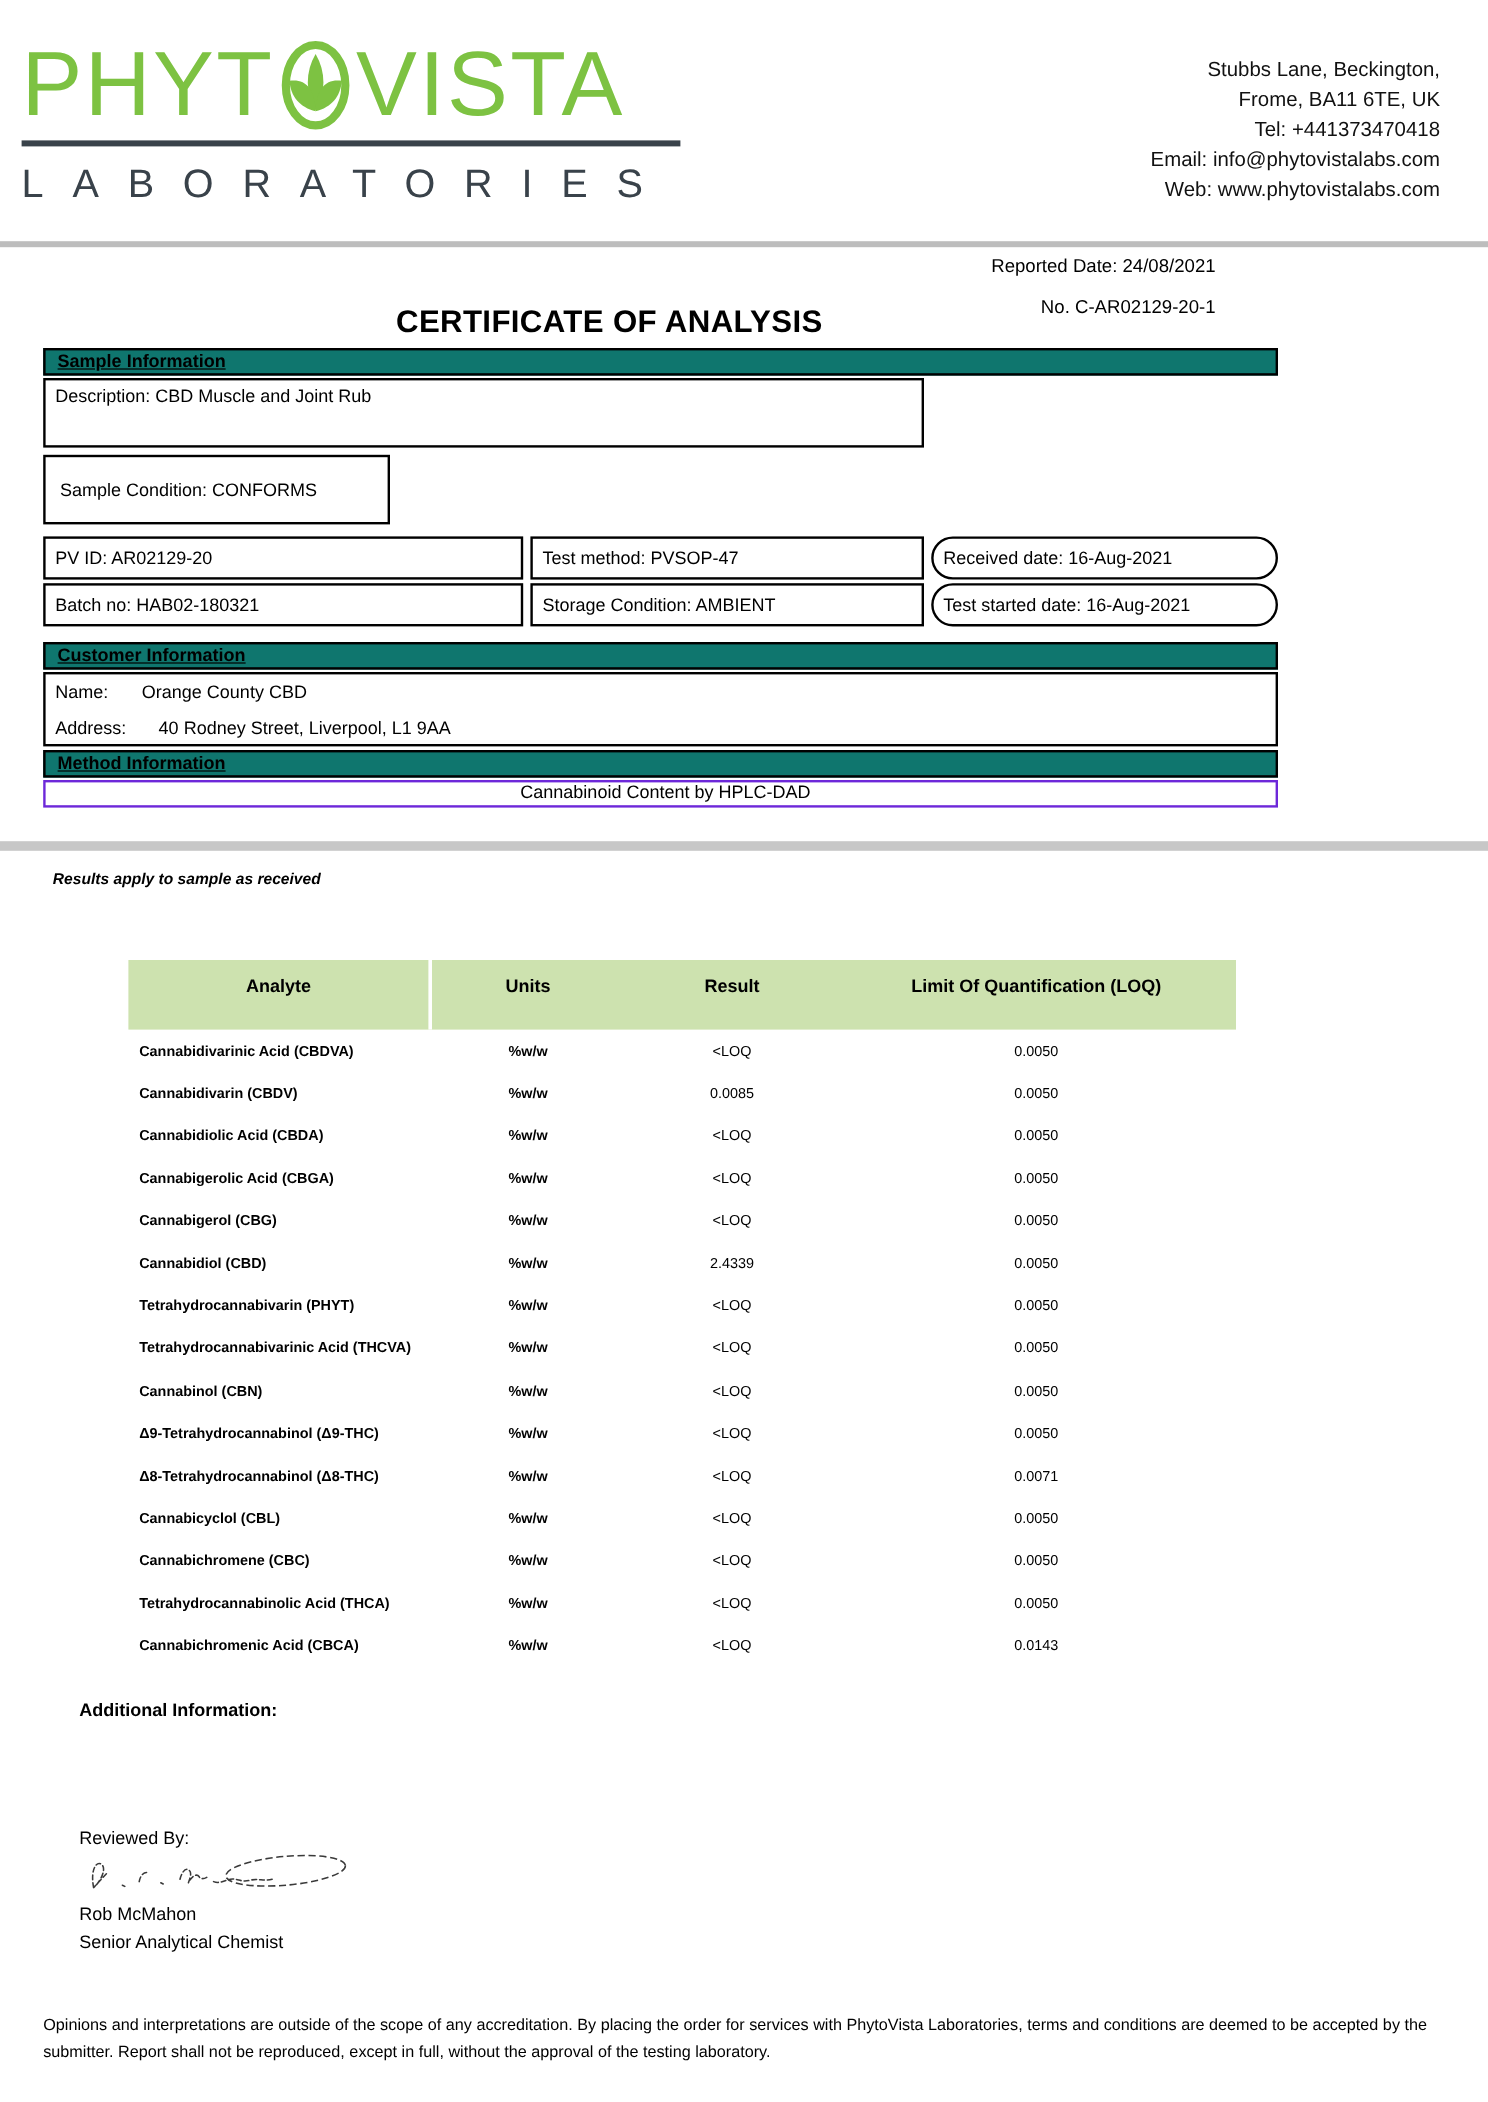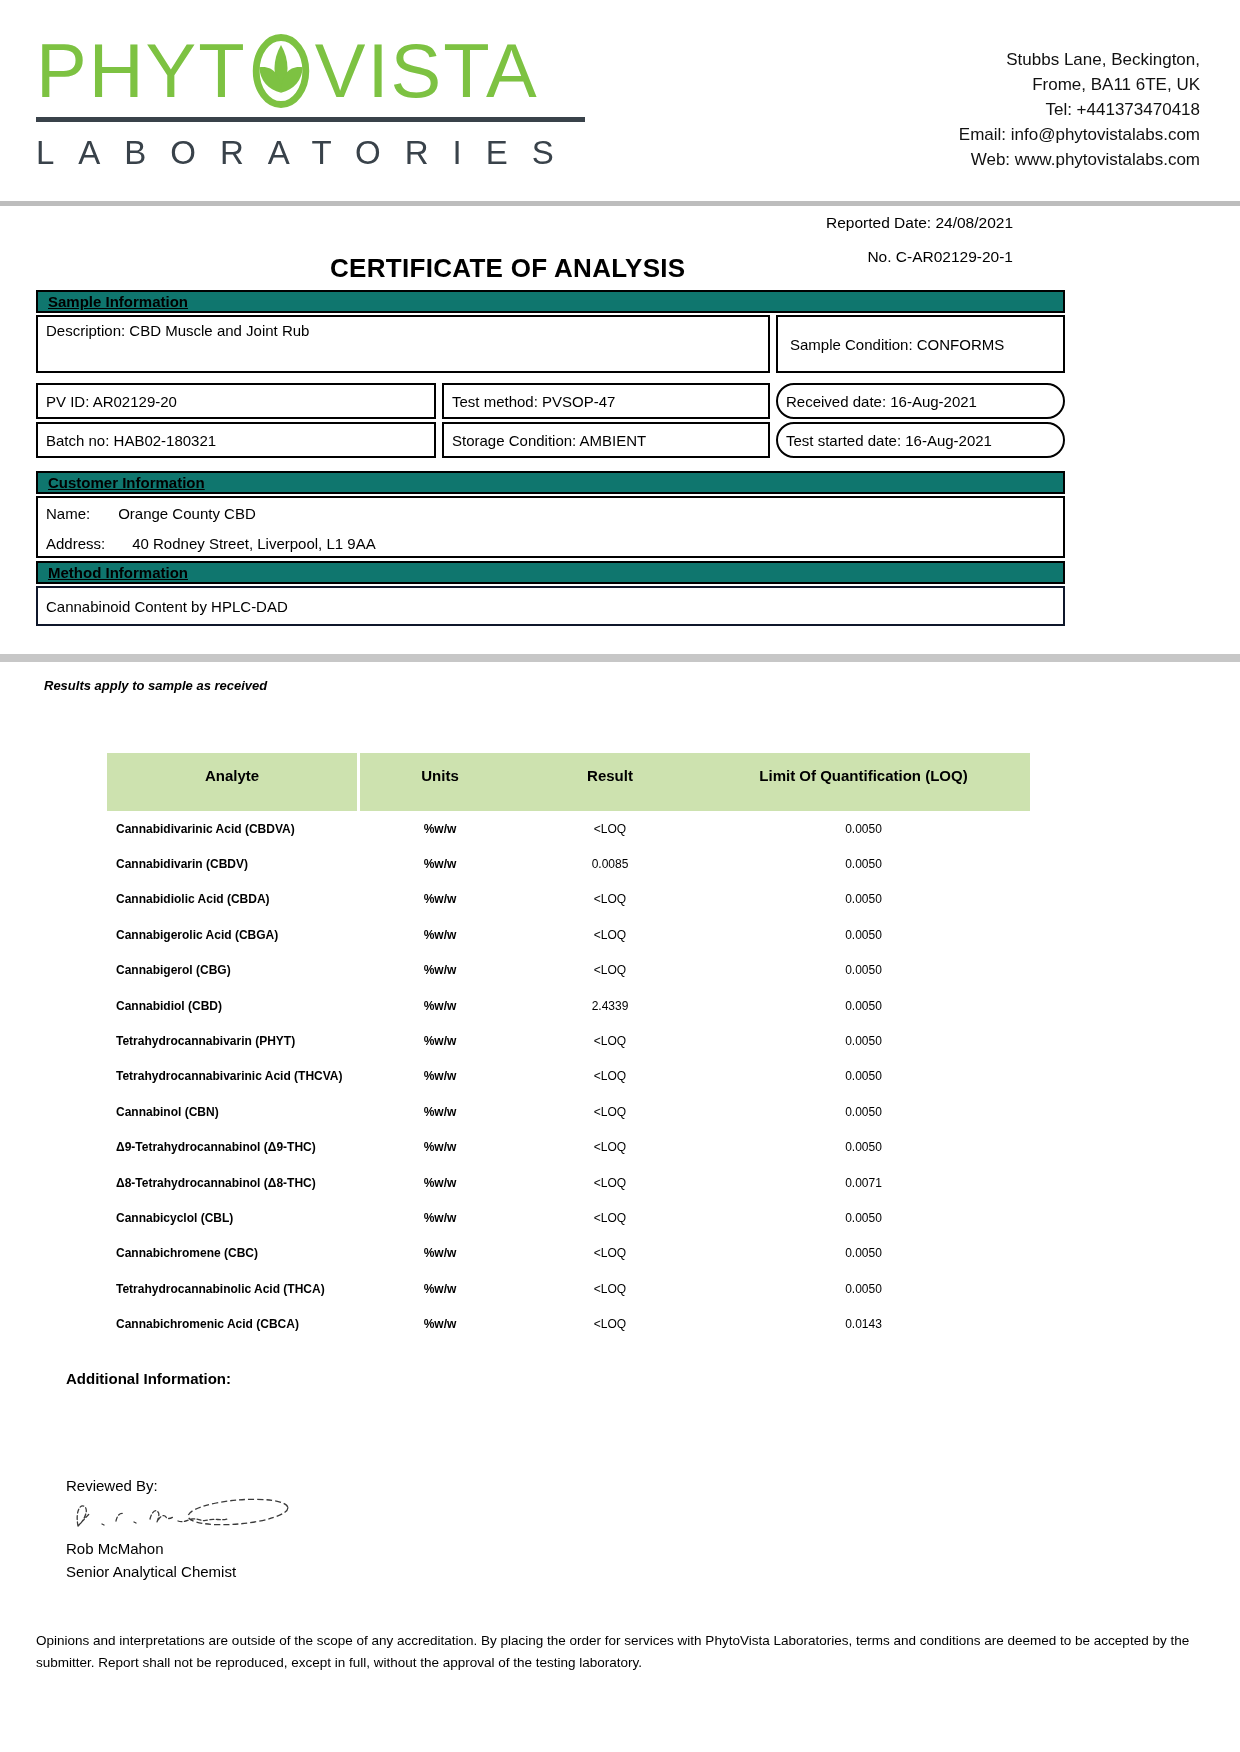--- a/index.html
+++ b/index.html
@@ -5,21 +5,21 @@
   html,body { margin:0; padding:0; background:#ffffff; }
   .page {
     position:relative;
     width:1240px; height:1752px;
     background:#ffffff;
     font-family:"Liberation Sans", sans-serif;
     color:#000;
     overflow:hidden;
   }
   
-  .header { display:flex; justify-content:space-between; align-items:flex-end; padding:28px 40px 0 36px; }
+  .header { display:flex; justify-content:space-between; align-items:center; padding:28px 40px 0 18px; }
   .logo-line { display:flex; align-items:center; height:86px; color:#7dc242; }
   .logo-word { font-size:76px; font-weight:400; letter-spacing:2px; line-height:86px; }
   .leaf-icon-svg { width:62px; height:82px; margin:0 3px; }
   .logo-rule { width:549px; height:5px; background:#39424a; margin-top:3px; }
   .logo-sub { margin-top:12px; font-size:33px; font-weight:400; letter-spacing:24px; color:#39424a; white-space:nowrap; }
   .contact-block { text-align:right; font-size:17px; line-height:25px; padding-top:14px; color:#111; }
   .header-divider { width:1240px; height:5px; background:#bdbdbd; margin-top:29px; }
   
   .title-row { position:relative; height:84px; }
   .report-date { position:absolute; top:8px; right:227px; font-size:15.5px; white-space:nowrap; }
@@ -28,26 +28,26 @@
   
   .info-wrap { margin-left:36px; width:1029px; }
   .green-bar { box-sizing:border-box; background:#0f766e; border:2px solid #000; height:23px; display:flex; align-items:center; padding-left:10px; }
   .green-bar span { font-weight:bold; font-size:15px; text-decoration:underline; }
   .cells { display:flex; gap:6px; }
   .cell { box-sizing:border-box; border:2px solid #000; font-size:15px; }
   .desc-cell { width:734px; height:58px; padding:5px 8px; }
   .cond-cell { width:289px; height:58px; display:flex; align-items:center; padding-left:12px; }
   .c400 { width:400px; } .c328 { width:328px; } .c289 { width:289px;border-radius:18px; }
   .r36 { height:36px; display:flex; align-items:center; padding-left:8px; }
-  .mt2 { margin-top:2px; } .mt3 { margin-top:3px; } .mt10 { margin-top:10px; } .mt13 { margin-top:13px; }
+  .mt2 { margin-top:2px;flex-direction:column; } .mt3 { margin-top:3px; } .mt10 { margin-top:10px; } .mt13 { margin-top:13px; }
   .customer-box { box-sizing:border-box; border:2px solid #000; height:62px; padding:7px 8px; font-size:15px; }
   .cust-line { margin-bottom:13px; }
   .cust-label { display:inline-block; min-width:68px; }
   .addr-label { display:inline-block; min-width:82px; }
-  .method-box { box-sizing:border-box; border:2px solid #0f172a; height:40px; display:flex; align-items:center; padding-left:8px; font-size:15px; }
+  .method-box { box-sizing:border-box; border:2px solid #6d28d9; height:23px; display:flex; align-items:center; padding-left:8px; font-size:15px; }
   
   .gray-bar { width:1240px; height:8px; background:#c7c7c7; margin-top:28px; }
   .results-note { margin:16px 13px 0 44px; font-size:13px; font-weight:bold; font-style:italic; }
   
   .results-table { margin:60px 0 0 107px; width:923px; }
   .thead { display:flex; background:#cde2af; height:58px; box-sizing:border-box; }
   .th { box-sizing:border-box; font-weight:bold; font-size:15px; text-align:center; padding-top:14px; }
   .th1 { width:253px; border-right:3px solid #ffffff; }
   .th2 { width:160px; } .th3 { width:180px; } .th4 { width:327px; }
   .tr { display:flex; height:35.4px; align-items:center; }

